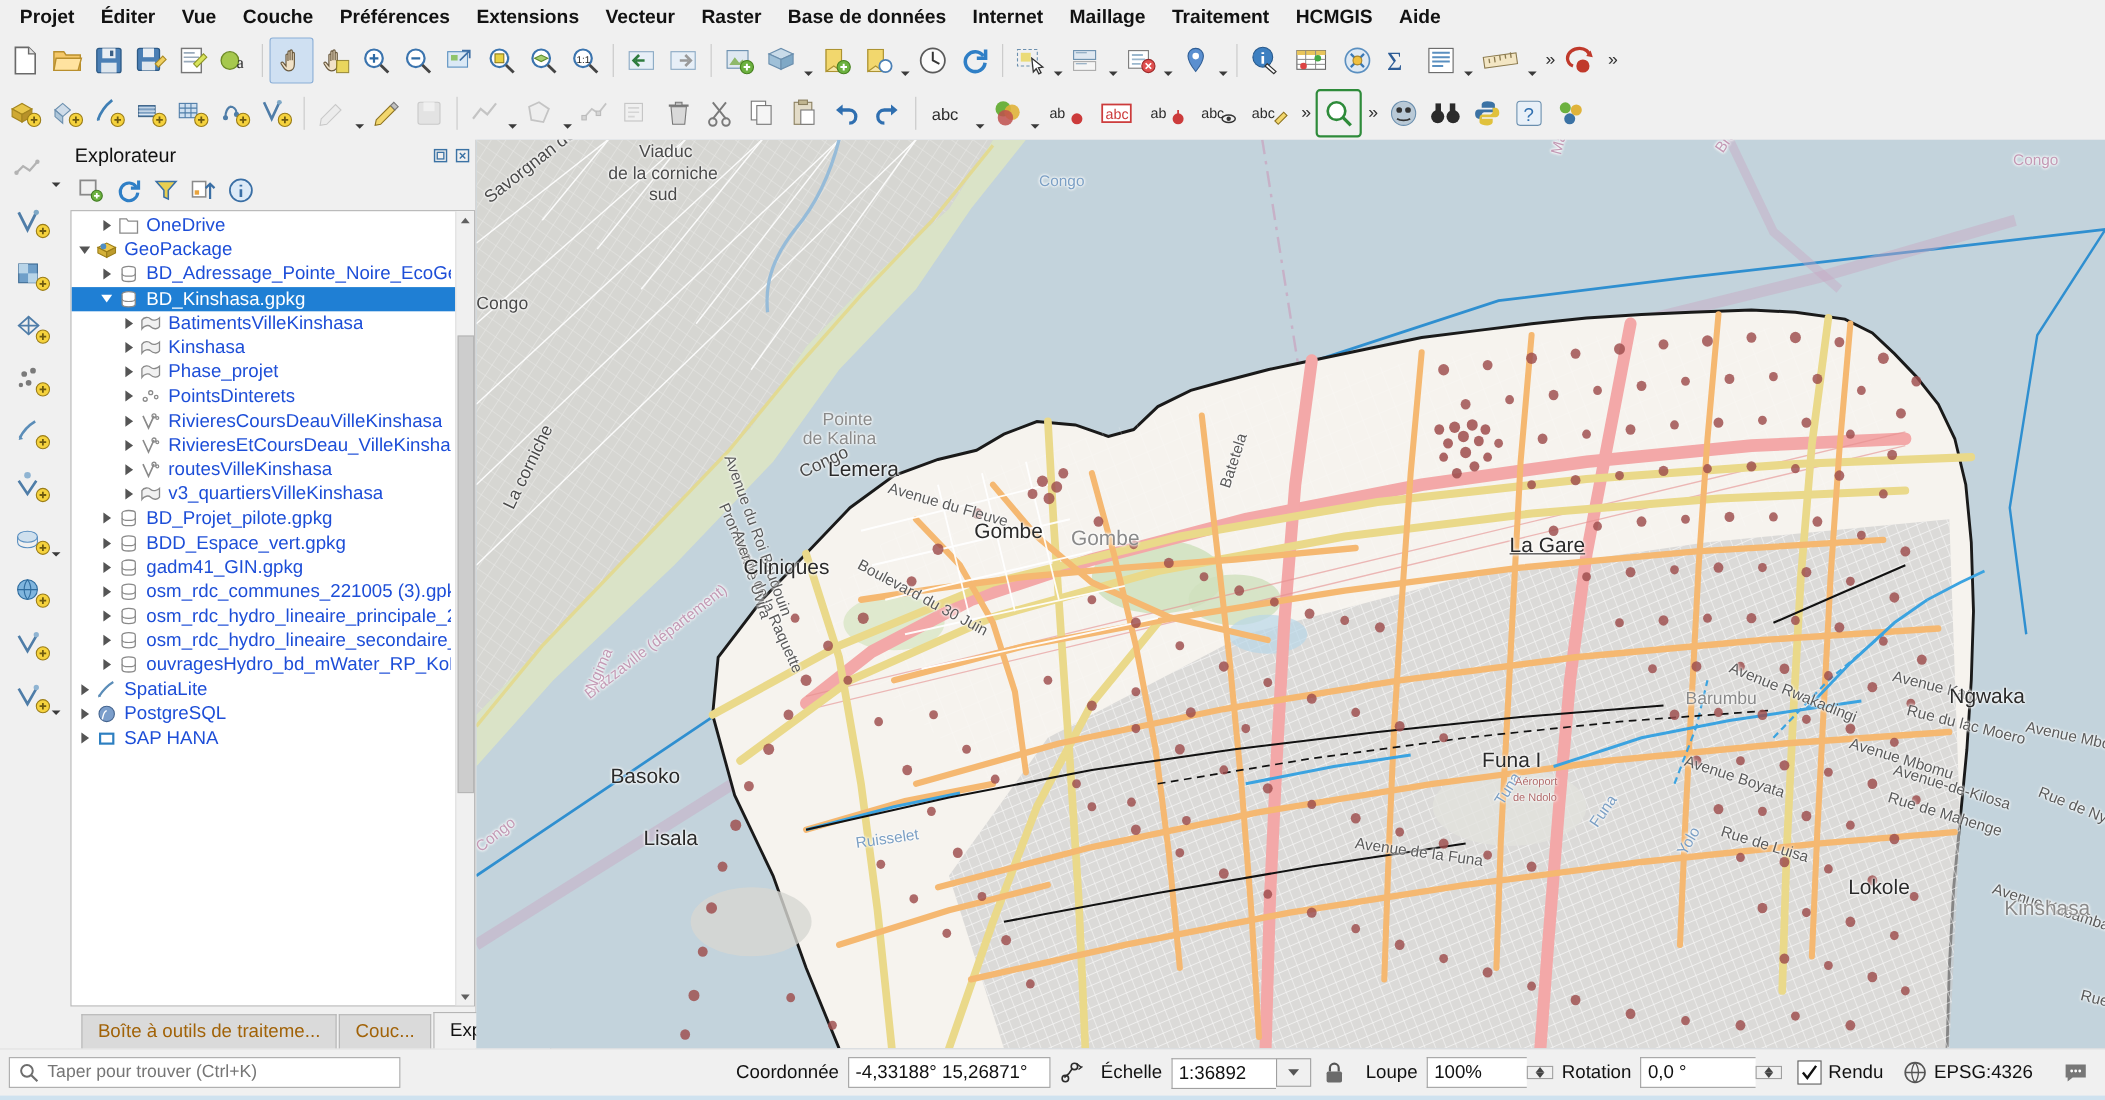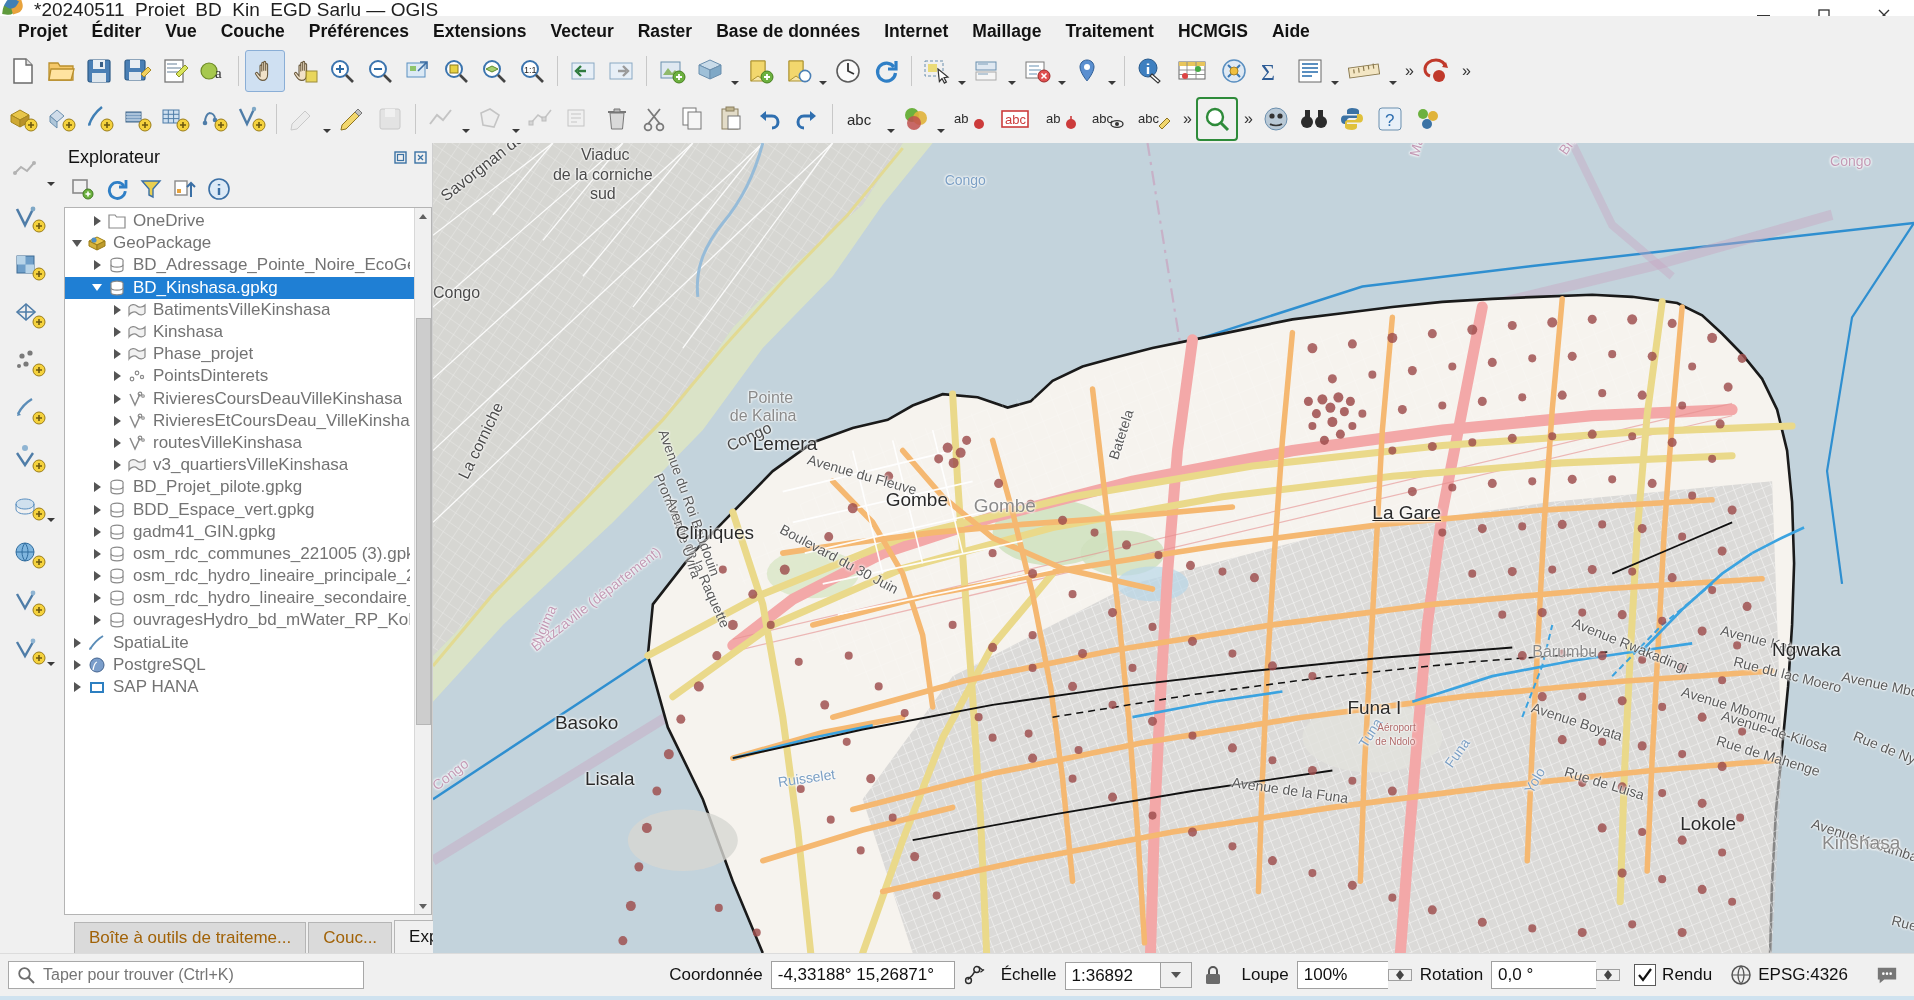--- a/index.html
+++ b/index.html
@@ -50,21 +50,21 @@
 
   
   .panel{width:370px;background:#f0f0f0;display:flex;flex-direction:column;flex:none;border-right:1px solid #cfcfcf;}
   .panel-title{height:28px;display:flex;align-items:center;padding:0 4px 0 6px;font-size:18px;color:#111;}
   .panel-title .ptxt{flex:1;}
   .panel-title .pbtn{width:16px;height:16px;margin-left:4px;display:flex;align-items:center;justify-content:center;}
   .panel-tools{height:36px;display:flex;align-items:center;padding-left:8px;gap:8px;}
   .panel-tools .ptool{width:26px;height:26px;display:flex;align-items:center;justify-content:center;border-radius:3px;}
   .tree-wrap{flex:1;background:#ffffff;border:1px solid #b4b4b4;margin:0 0 0 2px;position:relative;overflow:hidden;display:flex;}
   .tree{flex:1;overflow:hidden;padding-top:2px;}
-  .row{height:22.2px;display:flex;align-items:center;white-space:nowrap;font-size:17px;color:#737373;padding-right:4px;}
+  .row{height:22.2px;display:flex;align-items:center;white-space:nowrap;font-size:17px;color:#1d4ed8;padding-right:4px;}
   .row.sel{background:#1f7fd4;color:#fff;}
   .arrow{width:12px;height:12px;display:flex;align-items:center;justify-content:center;flex:none;margin-right:3px;}
   .arrow i{display:block;width:0;height:0;border-top:5px solid transparent;border-bottom:5px solid transparent;border-left:7px solid #555;}
   .arrow.down i{border-left:5px solid transparent;border-right:5px solid transparent;border-top:7px solid #555;border-bottom:0;}
   .row.sel .arrow.down i{border-top-color:#fff;}
   .ico{width:22px;height:18px;flex:none;display:flex;align-items:center;justify-content:center;margin-right:5px;}
   .lbl{overflow:hidden;}
   
   .vscroll{width:16px;background:#f0f0f0;border-left:1px solid #d8d8d8;display:flex;flex-direction:column;align-items:center;flex:none;}
   .vscroll .sb-arrow{width:16px;height:16px;display:flex;align-items:center;justify-content:center;background:#f0f0f0;}
@@ -110,47 +110,20 @@
   .spin-btns .dn i{border-top:5px solid #444;}
   .chk{width:20px;height:20px;border:1px solid #5a5a5a;background:#fff;display:flex;align-items:center;justify-content:center;margin-right:6px;}
   .chk svg{display:block;}
   .bottomline{height:4px;background:#cfe2ef;flex:none;}
 </style>
 </head>
 <body>
 
 <div class="app">
 
-  <div class="titlebar">
-    <div class="tb-icon">
-      <div class="qgis-logo">
-          <div class="leaf l1"></div>
-          <div class="leaf l2"></div>
-          <div class="leaf l3"></div>
-        </div>
-    </div>
-    <div class="tb-title">*20240511_Projet_BD_Kin_EGD Sarlu — QGIS</div>
-    <div class="wbtns">
-      <div class="wbtn">
-        <svg width="16" height="12" viewBox="0 0 16 12">
-            <rect x="1" y="6" width="13" height="1.4" fill="#333"></rect>
-          </svg>
-      </div>
-      <div class="wbtn">
-        <svg width="16" height="14" viewBox="0 0 16 14">
-            <rect x="3" y="2" width="10" height="10" fill="none" stroke="#333" stroke-width="1.3"></rect>
-          </svg>
-      </div>
-      <div class="wbtn close">
-        <svg width="16" height="14" viewBox="0 0 16 14">
-            <path d="M3 2 L13 12 M13 2 L3 12" stroke="#333" stroke-width="1.4"></path>
-          </svg>
-      </div>
-    </div>
-  </div>
 
   <div class="menubar">
     <div class="menu-item">Projet</div>
     <div class="menu-item">Éditer</div>
     <div class="menu-item">Vue</div>
     <div class="menu-item">Couche</div>
     <div class="menu-item">Préférences</div>
     <div class="menu-item">Extensions</div>
     <div class="menu-item">Vecteur</div>
     <div class="menu-item">Raster</div>

